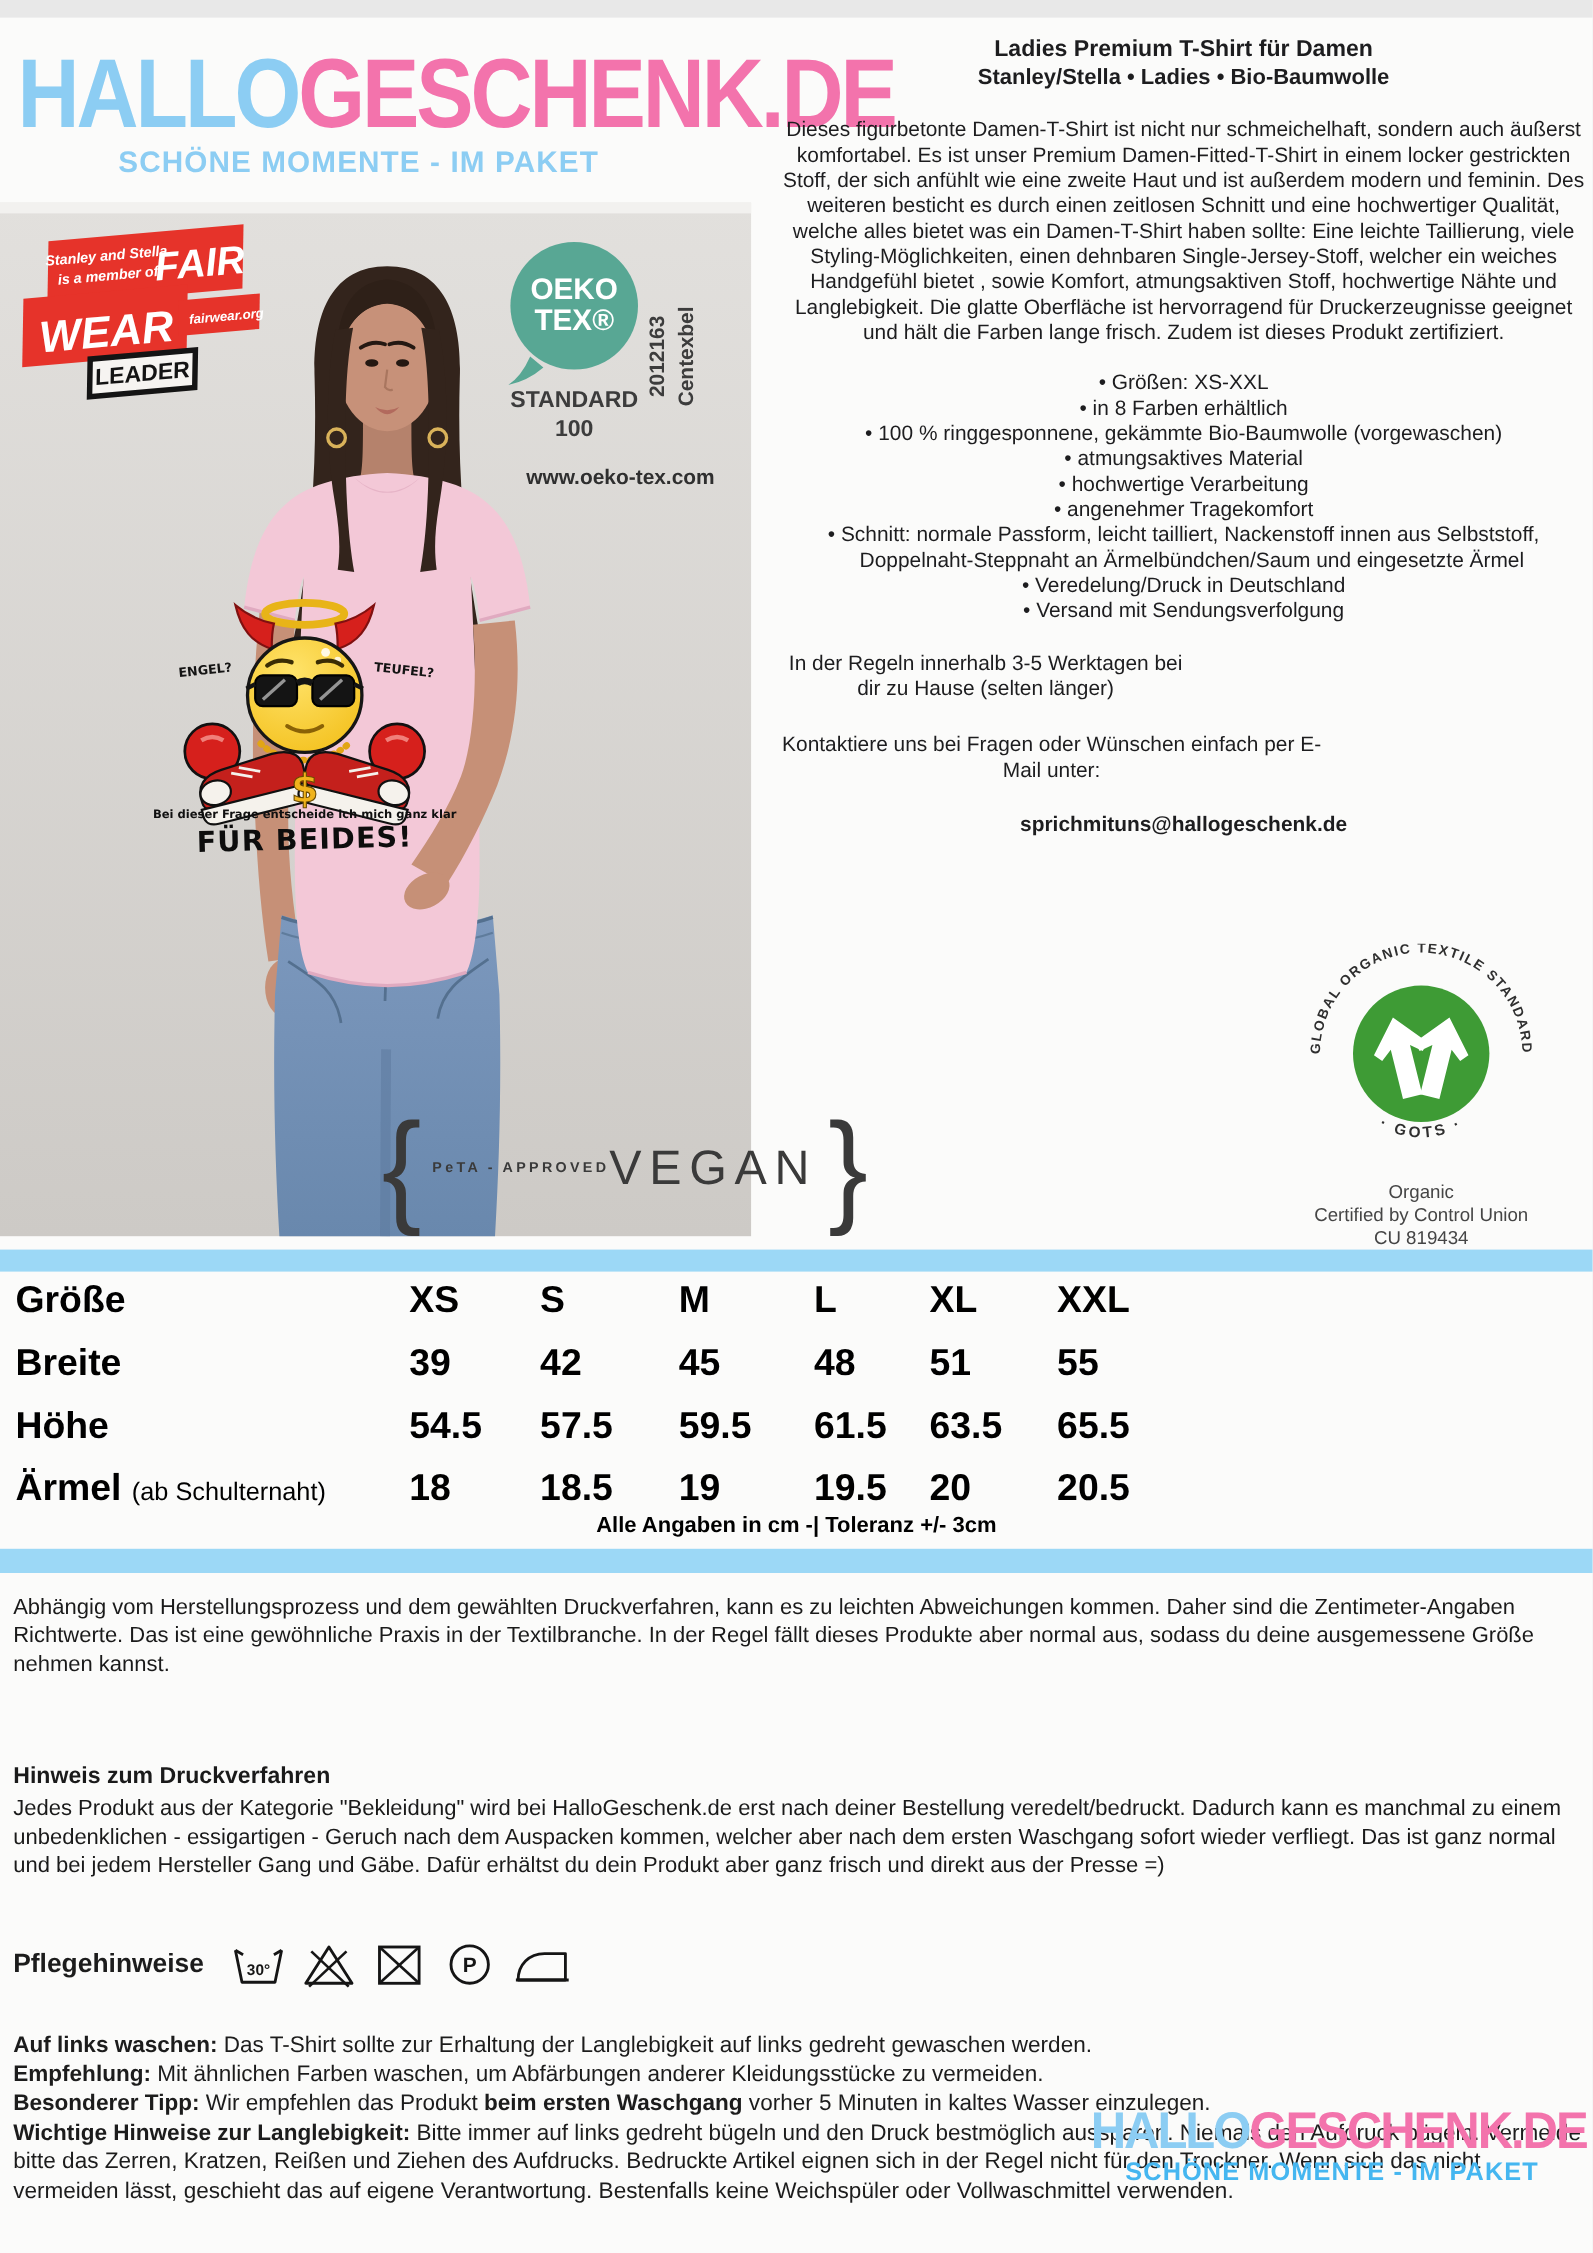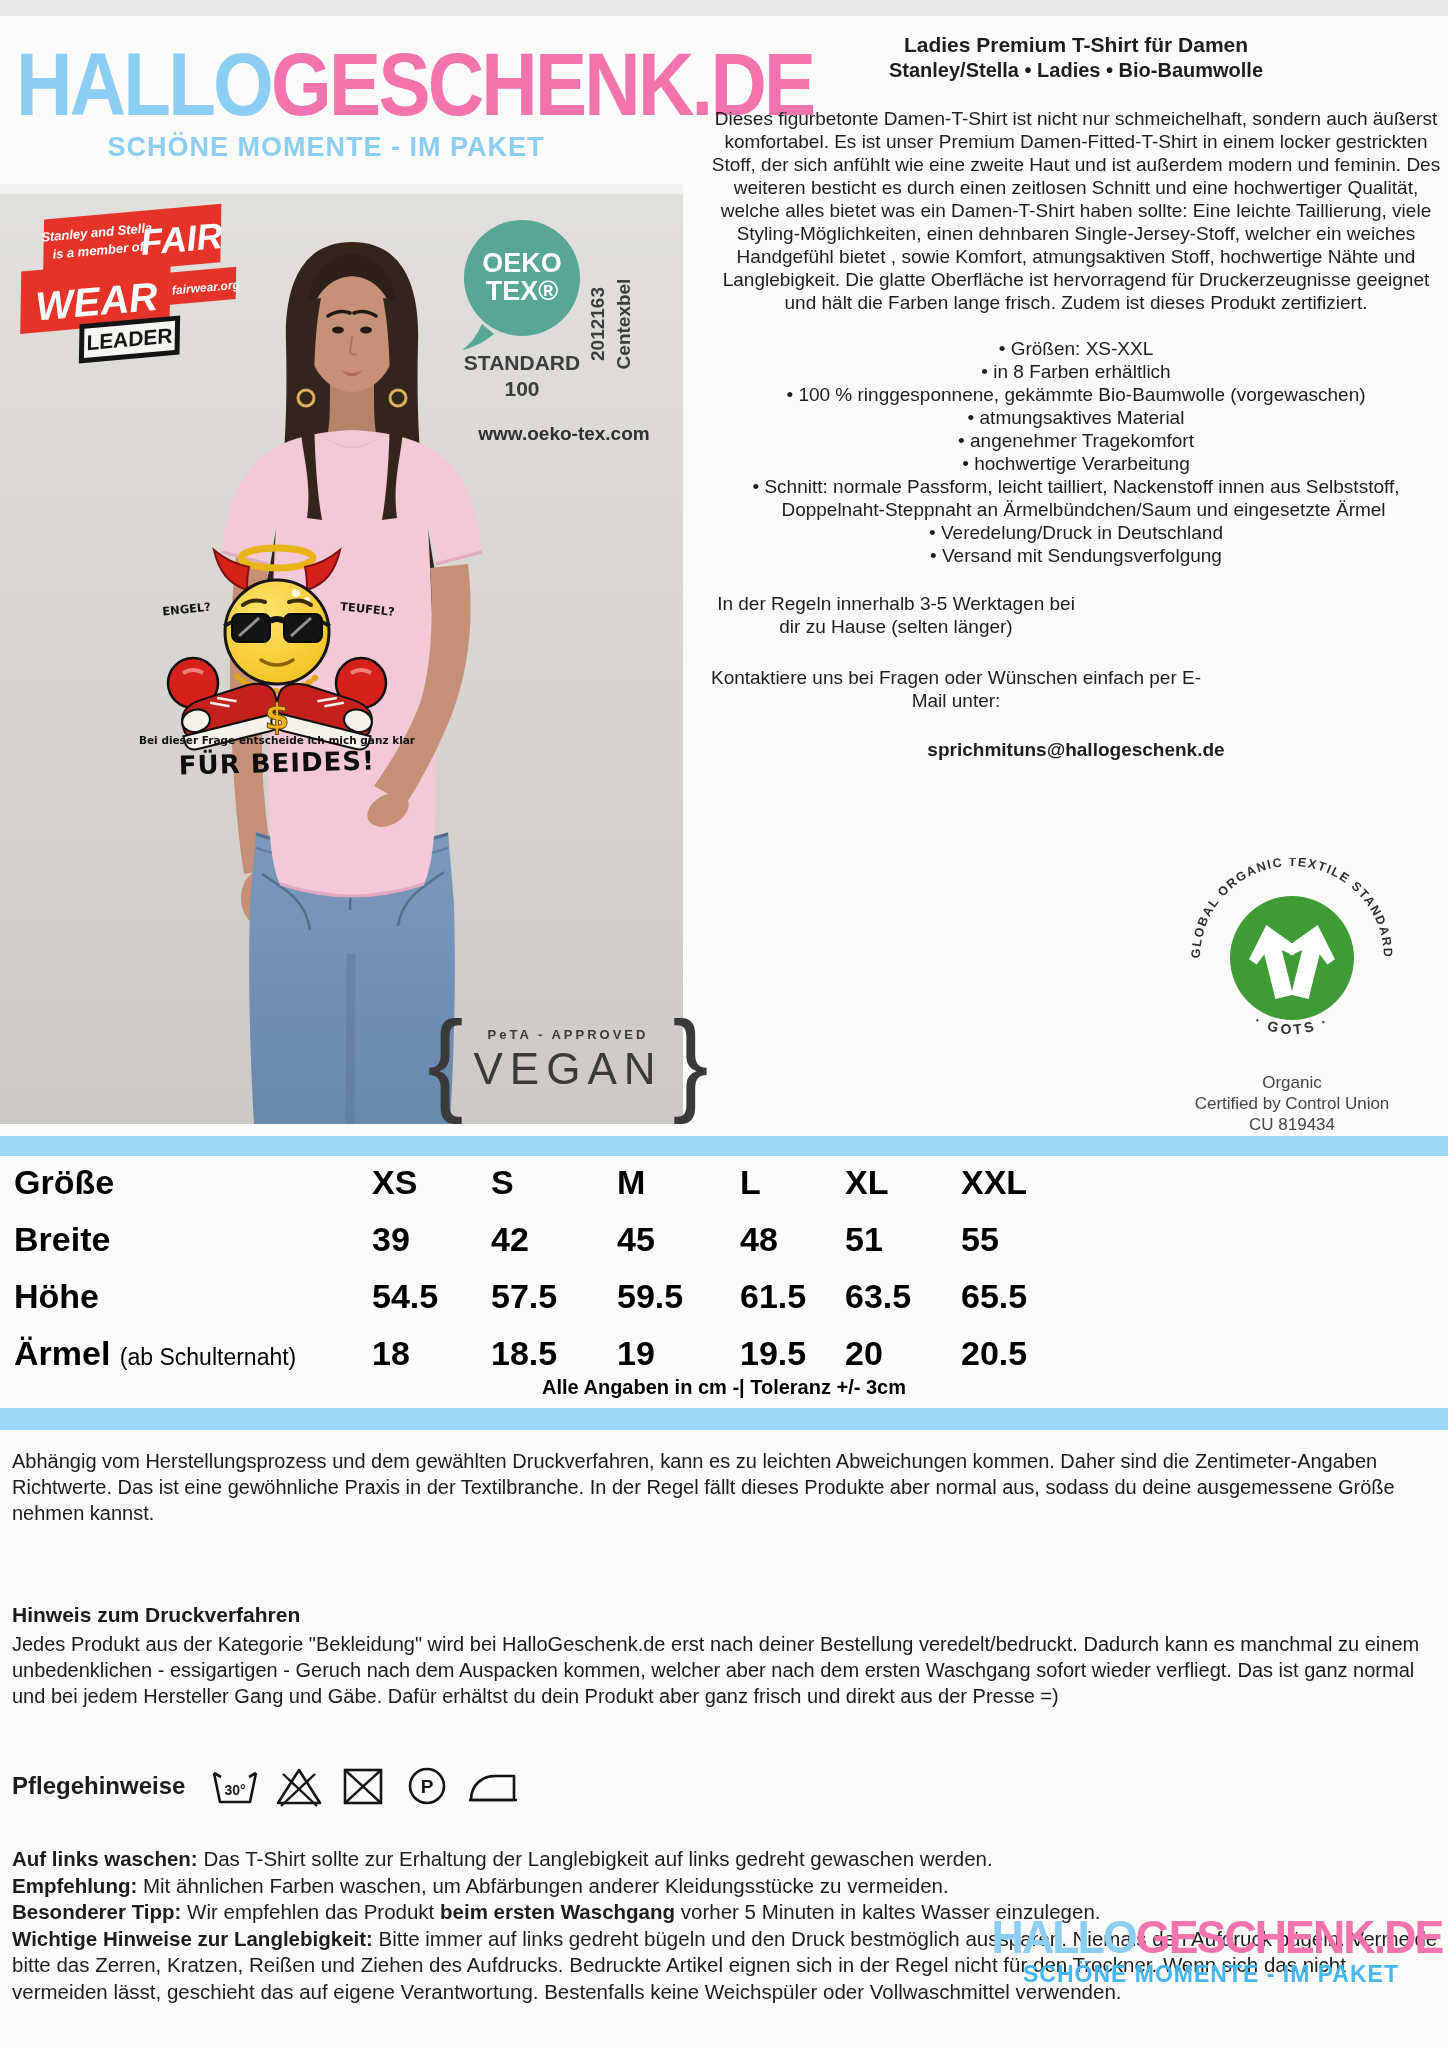--- a/index.html
+++ b/index.html
@@ -15,21 +15,21 @@
   .brand-tagline { margin-top:8px; width:620px; text-align:center; font-weight:bold;
                    font-size:27px; letter-spacing:1px; color:#8CCDF3; }
 
   
   .photo-wrap { position:absolute; left:0; top:168px; width:683px; height:940px; }
   .badge-fairwear { position:absolute; left:14px; top:16px; }
   .badge-oeko { position:absolute; left:452px; top:30px; }
   .badge-vegan { position:absolute; left:442px; top:828px; width:252px; display:flex;
                  align-items:center; justify-content:center; color:#3A3A3A; }
   .badge-vegan .brace { font-size:108px; font-weight:normal; line-height:0.9; transform:scaleY(1.05); }
-  .vegan-mid { display:flex; flex-direction:column; align-items:center; padding:0 10px; }
+  .vegan-mid { display:flex; align-items:center; padding:0 10px; }
   .vegan-small { font-size:13px; font-weight:bold; letter-spacing:3px; white-space:nowrap; }
   .vegan-big { font-size:44px; letter-spacing:7px; margin-top:2px; }
 
   
   .right-col { position:absolute; left:706px; top:16px; width:740px; font-size:19px; line-height:23px; color:#1d1d1f;text-align:center; }
   .prod-title { font-size:21px; line-height:26px; font-weight:bold; }
   .prod-subtitle { font-size:20px; line-height:25px; font-weight:bold; }
   .prod-desc { margin-top:24px; }
   .prod-bullets { margin-top:23px; list-style:none; }
   .prod-bullets li { padding-left:15px; text-indent:-15px; }
@@ -244,22 +244,22 @@
 
   <section class="right-col">
     <h1 class="prod-title">Ladies Premium T-Shirt für Damen</h1>
     <h2 class="prod-subtitle">Stanley/Stella • Ladies • Bio-Baumwolle</h2>
     <p class="prod-desc">Dieses figurbetonte Damen-T-Shirt ist nicht nur schmeichelhaft, sondern auch äußerst komfortabel. Es ist unser Premium Damen-Fitted-T-Shirt in einem locker gestrickten Stoff, der sich anfühlt wie eine zweite Haut und ist außerdem modern und feminin. Des weiteren besticht es durch einen zeitlosen Schnitt und eine hochwertiger Qualität, welche alles bietet was ein Damen-T-Shirt haben sollte: Eine leichte Taillierung, viele Styling-Möglichkeiten, einen dehnbaren Single-Jersey-Stoff, welcher ein weiches Handgefühl bietet , sowie Komfort, atmungsaktiven Stoff, hochwertige Nähte und Langlebigkeit. Die glatte Oberfläche ist hervorragend für Druckerzeugnisse geeignet und hält die Farben lange frisch. Zudem ist dieses Produkt zertifiziert.</p>
     <ul class="prod-bullets">
       <li>Größen: XS-XXL</li>
       <li>in 8 Farben erhältlich</li>
       <li>100 % ringgesponnene, gekämmte Bio-Baumwolle (vorgewaschen)</li>
       <li>atmungsaktives Material</li>
+      <li>hochwertige Verarbeitung</li>
       <li>angenehmer Tragekomfort</li>
-      <li>hochwertige Verarbeitung</li>
       <li>Schnitt: normale Passform, leicht tailliert, Nackenstoff innen aus Selbststoff, Doppelnaht-Steppnaht an Ärmelbündchen/Saum und eingesetzte Ärmel</li>
       <li>Veredelung/Druck in Deutschland</li>
       <li>Versand mit Sendungsverfolgung</li>
     </ul>
     <p class="delivery">In der Regeln innerhalb 3-5 Werktagen bei dir zu Hause (selten länger)</p>
     <p class="contact">Kontaktiere uns bei Fragen oder Wünschen einfach per E-Mail unter:</p>
     <p class="email">sprichmituns@hallogeschenk.de</p>
   </section>
 
   <div class="gots-block">

